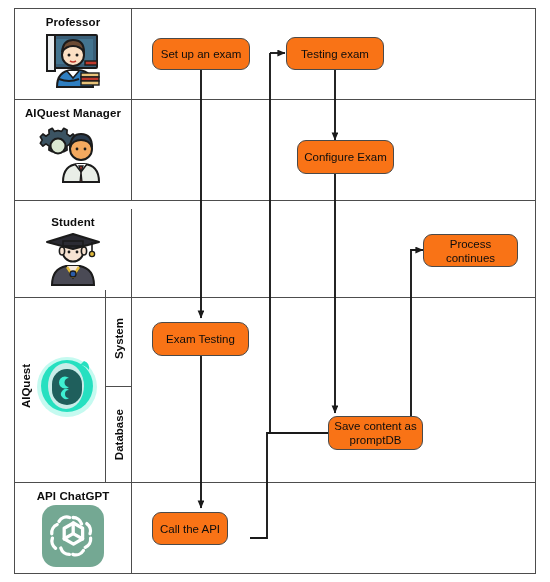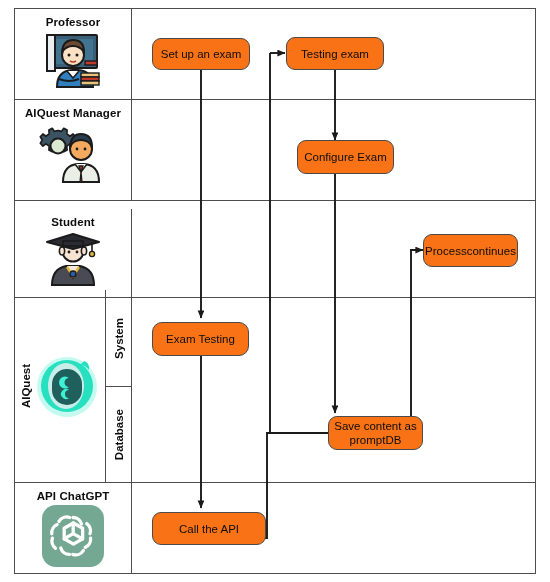--- a/index.html
+++ b/index.html
@@ -265,27 +265,27 @@
     <path d="M270 53 L285 53" fill="none" stroke="#1a1a1a" stroke-width="1.9" marker-end="url(#ah)"></path>
     <path d="M270 53 L270 433" fill="none" stroke="#1a1a1a" stroke-width="1.9"></path>
   </svg>
 
   <div class="node" style="left:152px; top:38px; width:98px; height:32px;">Set up an exam</div>
 
   <div class="node" style="left:286px; top:37px; width:98px; height:33px;">Testing exam</div>
 
   <div class="node" style="left:287px; top:140px; width:97px; height:34px;margin-left:10px;">Configure Exam</div>
 
-  <div class="node" style="left:423px; top:234px; width:95px; height:33px; flex-direction:row;">
+  <div class="node" style="left:423px; top:234px; width:95px; height:33px; flex-direction:column;">
     <span>Process</span>
     <span>continues</span>
   </div>
 
   <div class="node" style="left:152px; top:322px; width:97px; height:34px;border-radius:10px;">Exam Testing</div>
 
   <div class="node" style="left:288px; top:416px; width:95px; height:34px; flex-direction:column;margin-left:40px;">
     <span>Save content as</span>
     <span>promptDB</span>
   </div>
 
-  <div class="node" style="left:152px; top:512px; width:114px; height:33px;">Call the API</div>
+  <div class="node" style="left:152px; top:512px; width:76px; height:33px;">Call the API</div>
 
 </div>
 
 </body></html>

